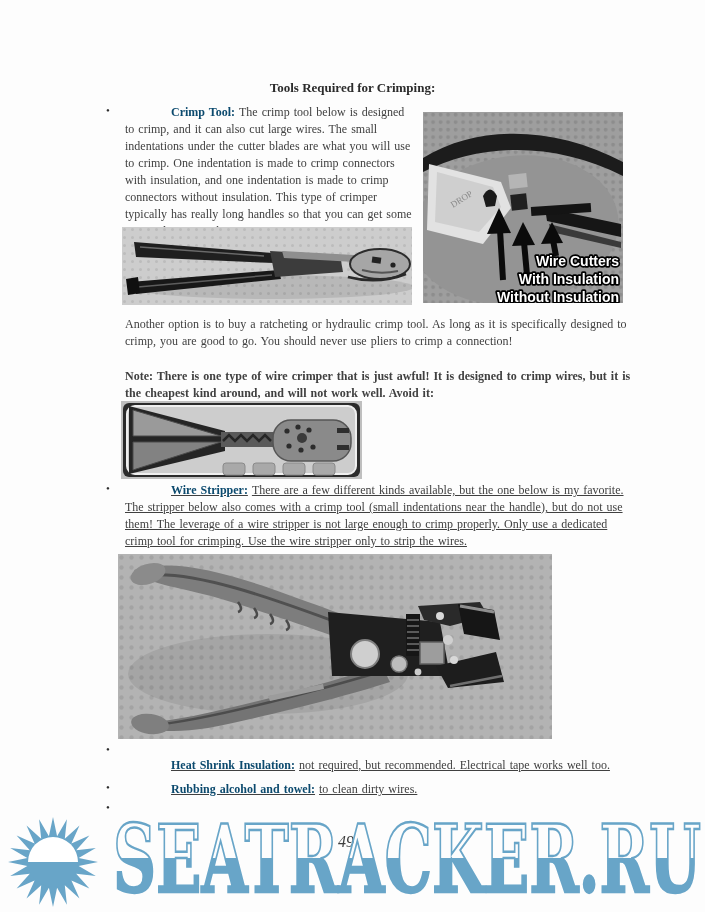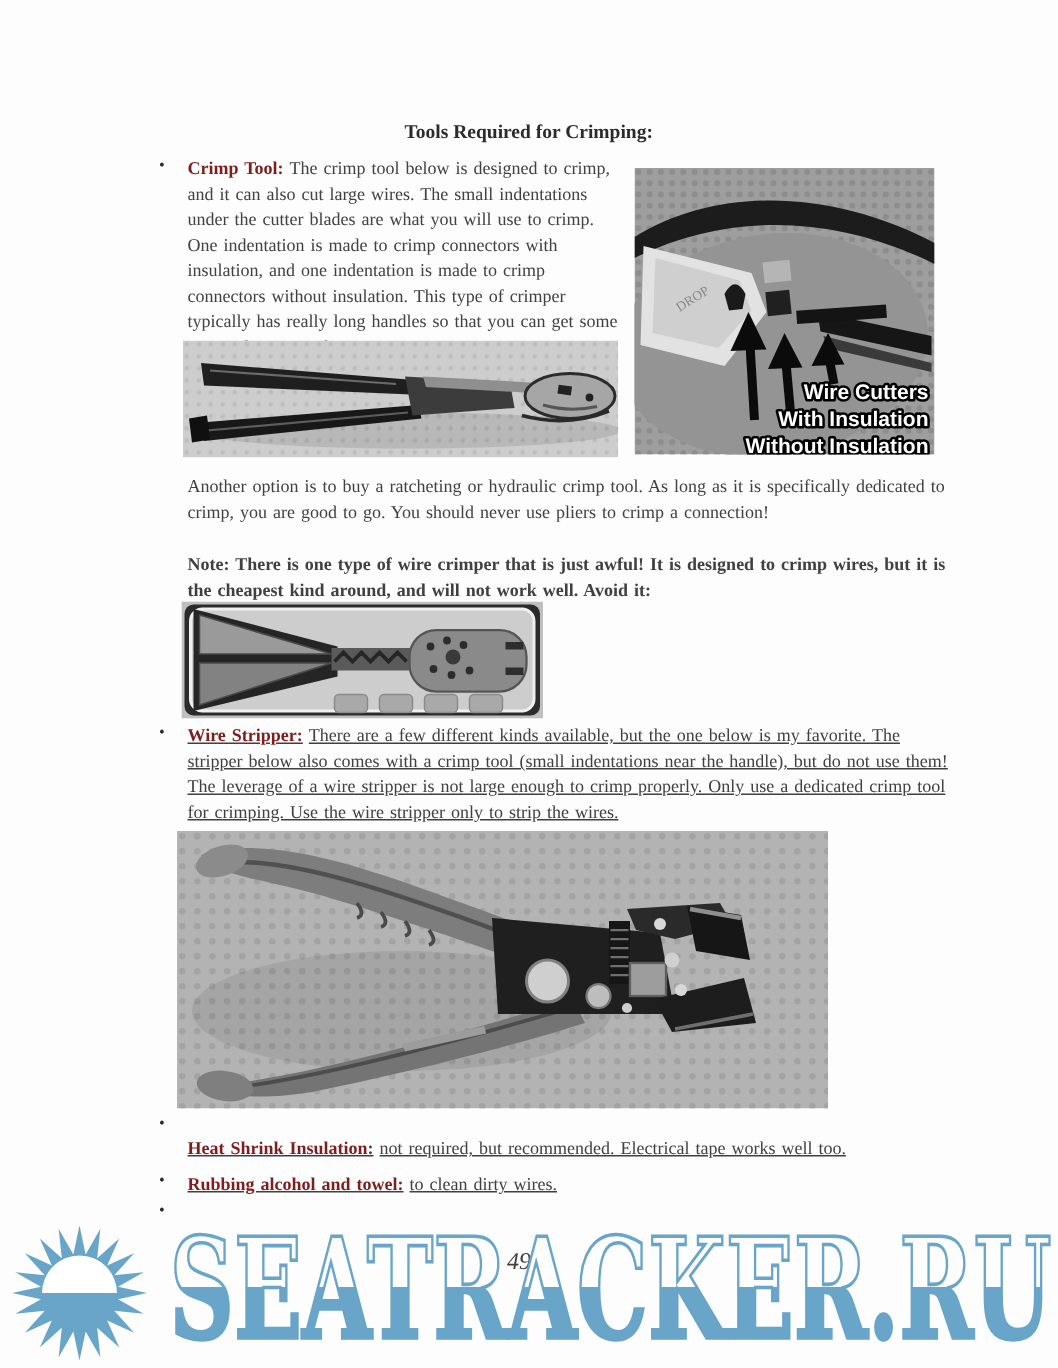--- a/index.html
+++ b/index.html
@@ -1,21 +1,21 @@
 <!DOCTYPE html>
 <html><head>
 <meta charset="utf-8">
 <style>
   html,body{margin:0;padding:0;background:#ffffff;}
   .page{position:relative;width:705px;height:912px;background:#fdfdfd;overflow:hidden;
         font-family:"Liberation Serif", serif;color:#404040;}
   .title{position:absolute;top:80px;left:0;width:705px;text-align:center;
          font-weight:bold;font-size:13px;color:#2b2b2b;}
   .body-text{position:absolute;margin:0;font-size:12px;line-height:17px;word-spacing:1px;}
-  .body-text b{color:#7f1d1d;margin-right:4px;}
+  .body-text b{color:#0c4a6e;margin-right:4px;margin-left:46px;}
   .dot{position:absolute;font-size:11px;color:#2d2d2d;}
   .photo{position:absolute;line-height:0;}
   .pagenum{position:absolute;left:338px;top:833px;font-size:16px;color:#3f3f3f;z-index:1;font-style:italic;}
   .watermark{position:absolute;left:0;top:800px;width:629px;height:112px;z-index:5;}
   svg text.caption{font-family:"Liberation Sans", sans-serif;font-weight:bold;
                    fill:#ffffff;stroke:#000000;stroke-width:3.4px;paint-order:stroke;
                    stroke-linejoin:round;}
 </style>
 </head>
 <body>
@@ -89,21 +89,21 @@
         <path d="M160,24 L232,28 L233,35 L162,31 Z" fill="#8f8f8f"></path>
         <ellipse cx="258" cy="37" rx="30" ry="15" fill="#a6a6a6" stroke="#2c2c2c" stroke-width="2"></ellipse>
         <rect x="250" y="30" width="9" height="6" fill="#222222" transform="rotate(8 254 33)"></rect>
         <circle cx="271" cy="38" r="2.6" fill="#222222"></circle>
         <path d="M240,43 Q258,48 276,44" stroke="#555555" stroke-width="2" fill="none"></path>
         <path d="M226,50 Q256,58 284,47" stroke="#2a2a2a" stroke-width="2.5" fill="none"></path>
       </g>
     </svg>
   </div>
 
-  <p class="body-text" style="left:125px;top:316px;width:507px;">Another option is to buy a ratcheting or hydraulic crimp tool. As long as it is specifically dedicated to crimp, you are good to go. You should never use pliers to crimp a connection!</p>
+  <p class="body-text" style="left:125px;top:316px;width:507px;">Another option is to buy a ratcheting or hydraulic crimp tool. As long as it is specifically designed to crimp, you are good to go. You should never use pliers to crimp a connection!</p>
   <p class="body-text" style="left:125px;top:368px;width:507px;font-weight:bold;">Note: There is one type of wire crimper that is just awful! It is designed to crimp wires, but it is the cheapest kind around, and will not work well. Avoid it:</p>
 
   <div class="photo" style="left:121px;top:401px;">
     <svg width="241" height="78">
       <rect width="241" height="78" fill="#bfbfbf"></rect>
       <g>
         <rect x="2" y="2" width="237" height="74" rx="6" fill="#2b2b2b"></rect>
         <rect x="6" y="5" width="229" height="68" rx="8" fill="#cdcdcd" stroke="#efefef" stroke-width="2"></rect>
         <path d="M8,5 L104,30 L104,50 L8,73 Z" fill="#252525"></path>
         <polygon points="12,9 100,35 12,35" fill="#9a9a9a" stroke="#4a4a4a" stroke-width="1"></polygon>

